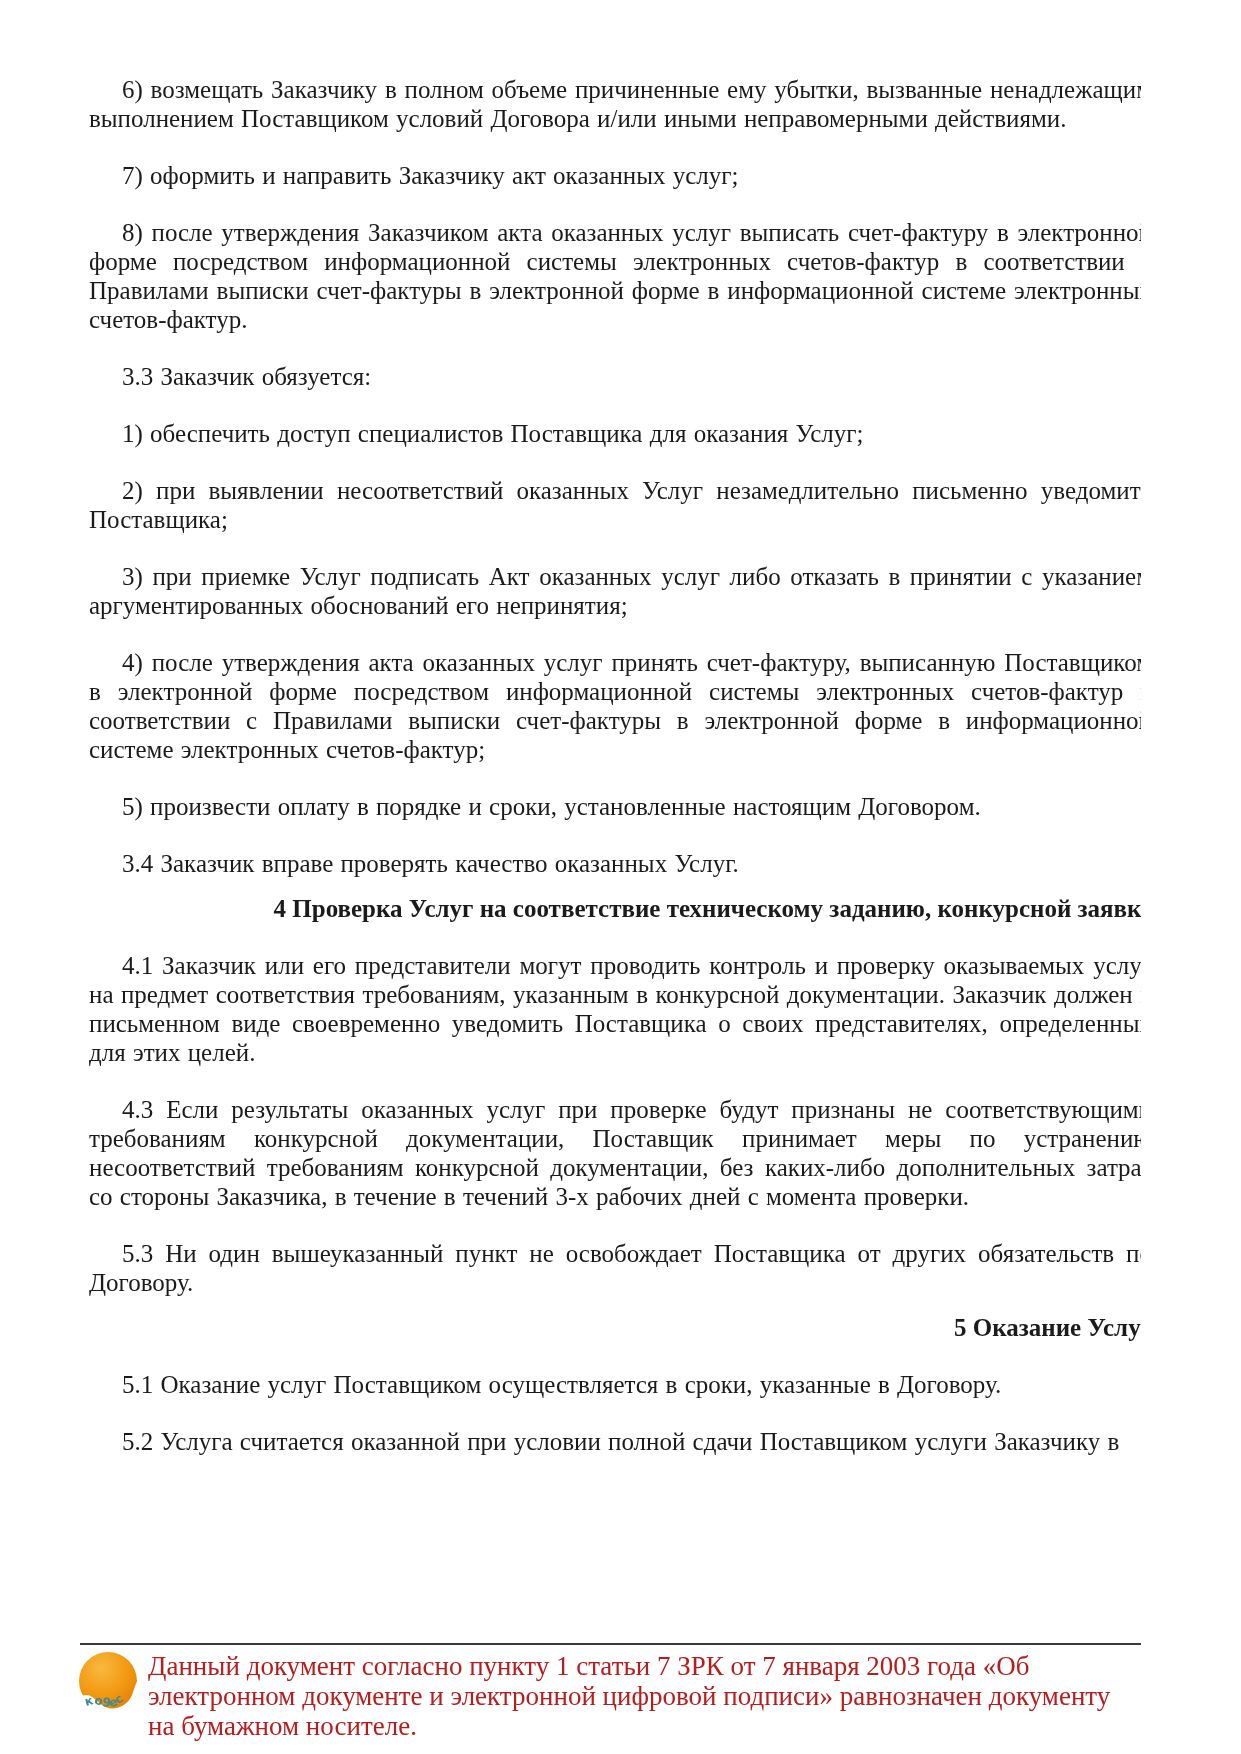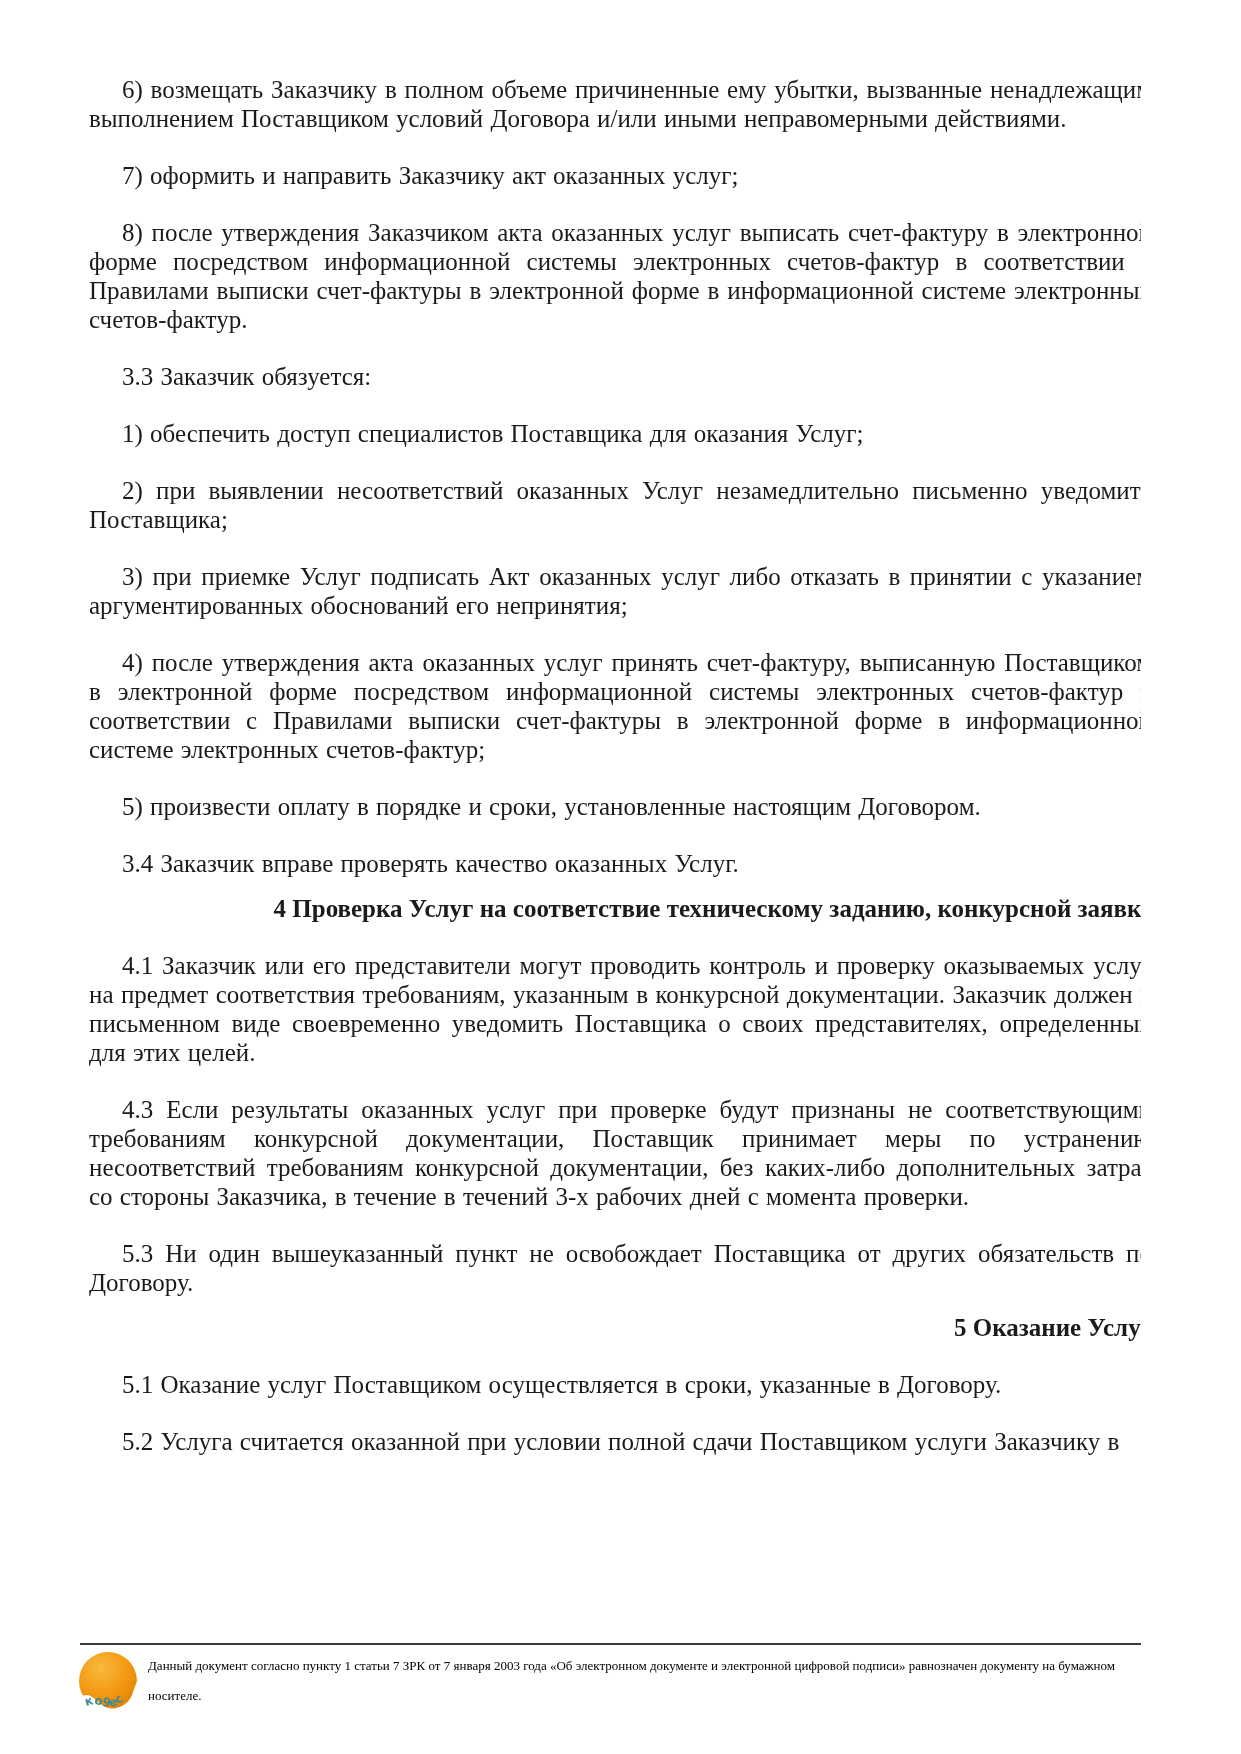--- a/index.html
+++ b/index.html
@@ -54,24 +54,24 @@
     min-height: 70px;
   }
   .footer-logo {
     position: absolute;
     left: -3px;
     top: 5px;
     width: 64px;
     height: 64px;
   }
   .footer-text {
-    font-size: 13px;
+    font-size: 27px;
     line-height: 30px;
     max-width: 980px;
-    color: #000000;
+    color: #b91c1c;
     text-align: left;
   }
 </style>
 </head>
 <body>
 
 <div class="page">
 
   <div class="doc-body">
 

